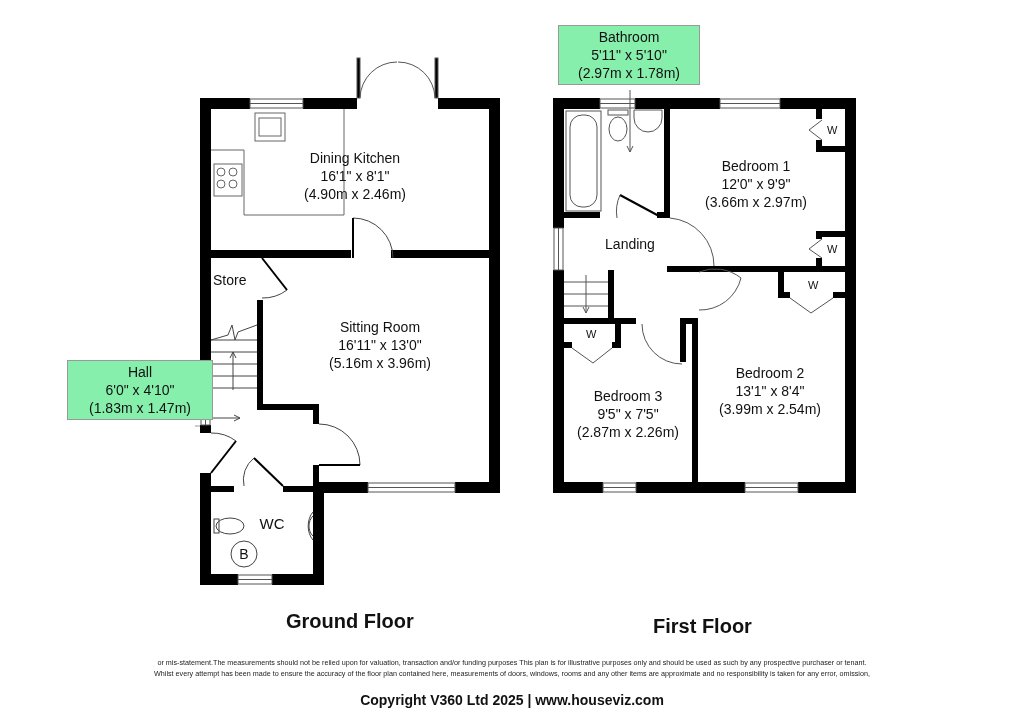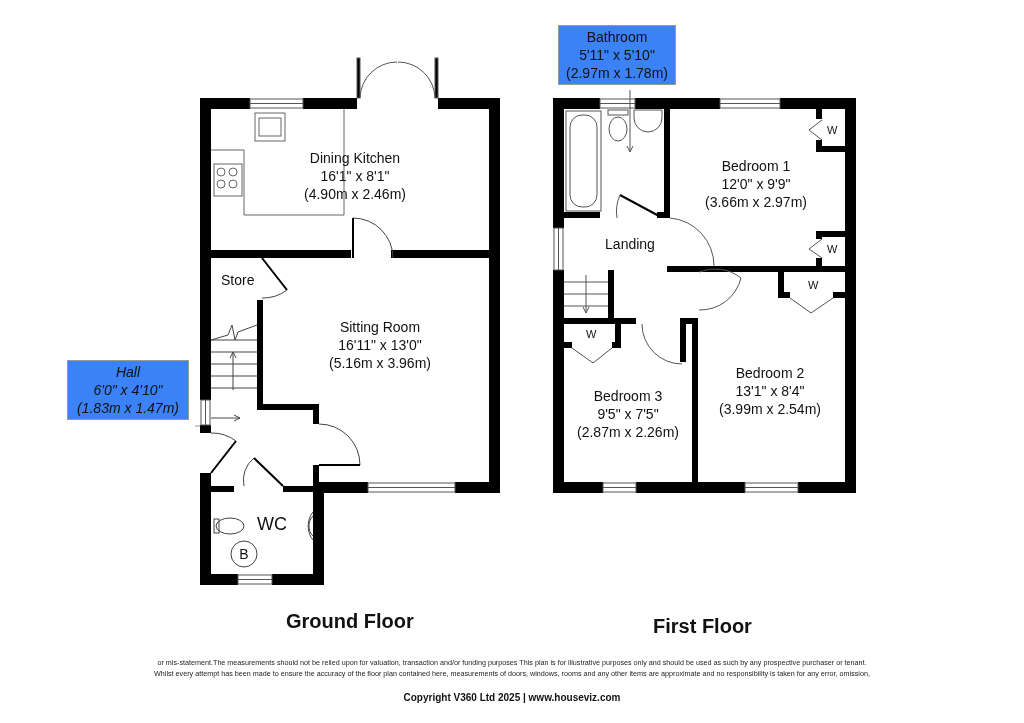--- a/index.html
+++ b/index.html
@@ -1,26 +1,26 @@
 <!DOCTYPE html>
 <html><head>
 <meta charset="utf-8">
 <style>
   html, body { margin: 0; padding: 0; background: #ffffff; }
   body { width: 1024px; height: 723px; position: relative; overflow: hidden; font-family: "Liberation Sans", sans-serif; color: #111; }
   svg.plan { position: absolute; left: 0; top: 0; }
   .lbl { position: absolute; text-align: center; font-size: 14px; line-height: 18px; color: #111; white-space: nowrap; }
   .lbl span { display: block; }
-  .callout { position: absolute; border: 1px solid #999; background: #3b82f6; text-align: center; font-size: 14px; line-height: 18px; padding: 2px 0; white-space: nowrap; }
+  .callout { position: absolute; border: 1px solid #999; background: #86efac; text-align: center; font-size: 14px; line-height: 18px; padding: 2px 12px; white-space: nowrap; }
   .callout span { display: block; }
   .w { position: absolute; font-size: 11px; color: #111; }
   .floor-title { position: absolute; font-weight: bold; font-size: 20px; color: #111; }
   .disclaimer { position: absolute; left: 0; width: 1024px; top: 657px; text-align: center; font-size: 7.2px; line-height: 11px; color: #222; }
   .disclaimer span { display: block; }
-  .copyright { position: absolute; left: 0; width: 1024px; top: 692px; text-align: center; font-size: 10px; font-weight: bold; color: #111; }
+  .copyright { position: absolute; left: 0; width: 1024px; top: 692px; text-align: center; font-size: 14px; font-weight: bold; color: #111; }
 </style>
 </head>
 <body>
 
 <svg class="plan" width="1024" height="723" viewBox="0 0 1024 723">
 
   <g fill="#000">
 
     <rect x="200" y="98" width="50" height="11"></rect>
     <rect x="303" y="98" width="54" height="11"></rect>
@@ -211,38 +211,38 @@
     <line x1="195" y1="426" x2="200" y2="426"></line>
   </g>
 </svg>
 
 <div class="lbl" style="left:285px; top:149px; width:140px;">
   <span>Dining Kitchen</span>
   <span>16'1" x 8'1"</span>
   <span>(4.90m x 2.46m)</span>
 </div>
 
-<div class="lbl" style="left:213px; top:271px; width:44px; text-align:left;margin-left:8px;">
+<div class="lbl" style="left:213px; top:271px; width:44px; text-align:left;">
   <span>Store</span>
 </div>
 
 <div class="lbl" style="left:305px; top:318px; width:150px;">
   <span>Sitting Room</span>
   <span>16'11" x 13'0"</span>
   <span>(5.16m x 3.96m)</span>
 </div>
 
-<div class="callout" style="left:67px; top:360px; width:120px;font-style:italic;">
+<div class="callout" style="left:67px; top:360px; width:120px;">
   <span>Hall</span>
   <span>6'0" x 4'10"</span>
   <span>(1.83m x 1.47m)</span>
 </div>
 
 <div class="lbl" style="left:252px; top:515px; width:40px;">
-  <span style="font-size:18px;">WC</span>
+  <span style="font-size:15px;">WC</span>
 </div>
 <div class="lbl" style="left:236px; top:545px; width:16px;">
   <span>B</span>
 </div>
 
 <div class="floor-title" style="left:286px; top:610px;">Ground Floor</div>
 
 <div class="callout" style="left:558px; top:25px; width:116px;">
   <span>Bathroom</span>
   <span>5'11" x 5'10"</span>

